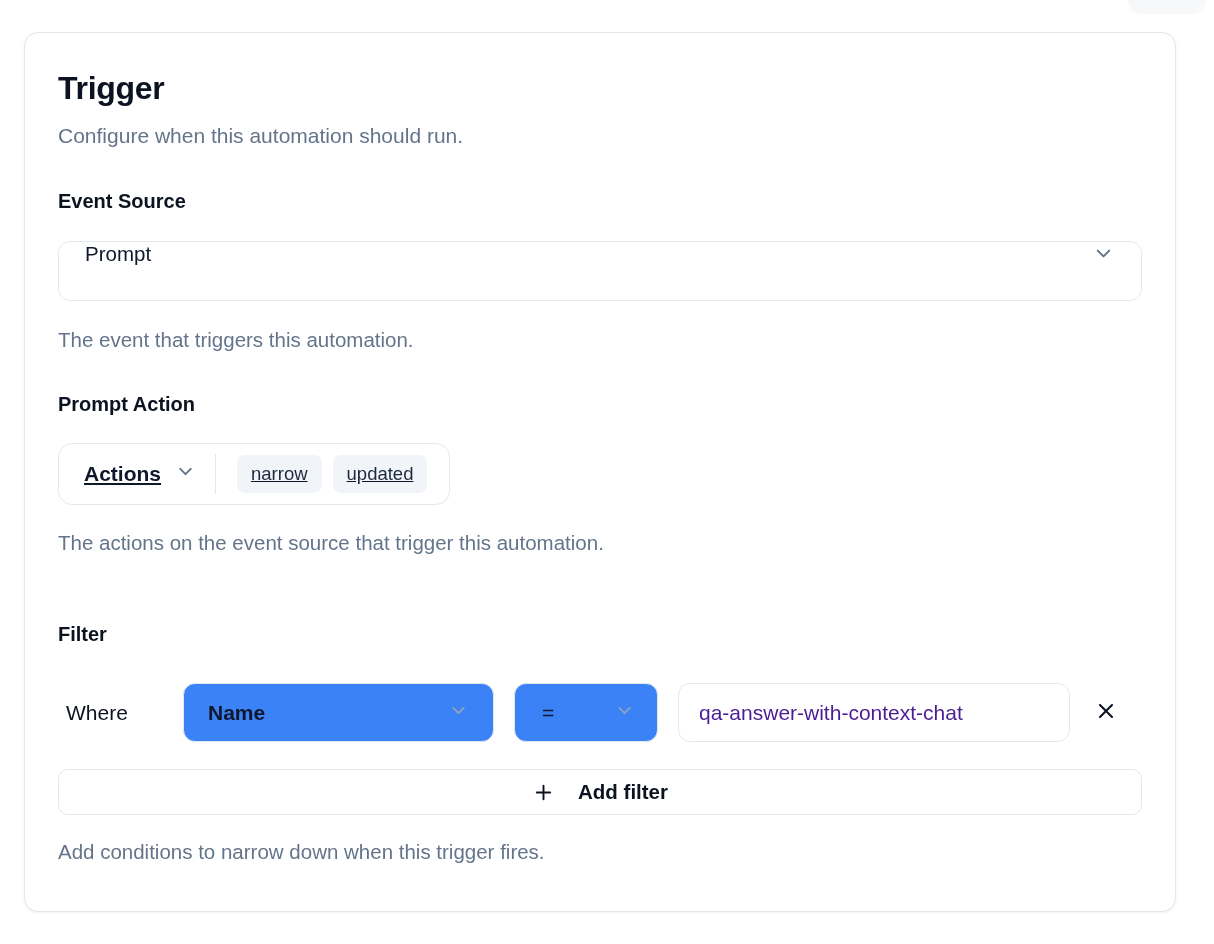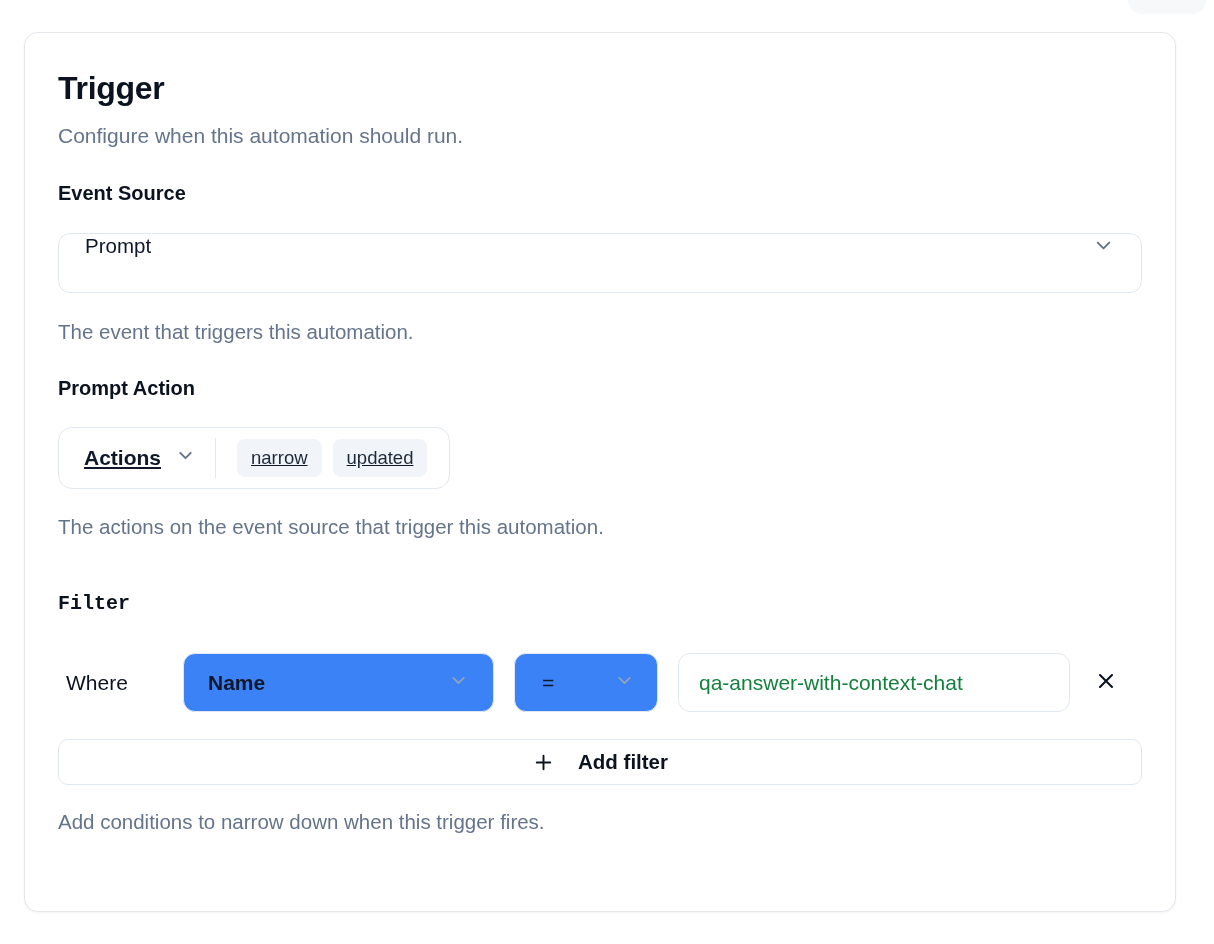--- a/index.html
+++ b/index.html
@@ -32,21 +32,21 @@
     font-size: 32px; line-height: 38px;
     font-weight: 700; letter-spacing: -0.3px;
     color: #0b1220;
   }
   .subtitle {
     margin-top: 16px;
     font-size: 21px; line-height: 26px;
     color: #64748b;
   }
   .section-label {
-    margin-top: 32px;
+    margin-top: 40px;
     font-size: 20px; line-height: 24px;
     font-weight: 600;
     color: #0b1220;
   }
   .help {
     font-size: 20.5px; line-height: 25px;
     color: #64748b;
   }
   
   .select-lg {
@@ -86,21 +86,21 @@
   .chip {
     background: #f1f5f9;
     color: #1e293b;
     border-radius: 8px;
     padding: 7px 14px;
     font-size: 18.5px; line-height: 24px;
     cursor: pointer;
   }
   .help-2 { margin-top: 25px; }
   
-  .filter-label { margin-top: 53px; font-family: Liberation Mono, monospace; }
+  .filter-label { margin-top: 67px; }
   .filter-row {
     margin-top: 37px;
     display: flex; align-items: center;
     height: 59px;
   }
   .where {
     margin-left: 8px;
     width: 117px;
     font-size: 21px;
     color: #0b1220;
@@ -119,21 +119,21 @@
   .field-select { width: 311px; padding: 0 24px; }
   .op-select { width: 144px; padding: 0 22px 0 27px; margin-left: 20px; font-weight: 500; }
   .value-input {
     margin-left: 20px;
     width: 392px; height: 59px;
     border: 1px solid #e2e8f0;
     border-radius: 12px;
     padding: 0 20px;
     font-size: 21px;
     font-family: "Liberation Sans", "DejaVu Sans", sans-serif;
-    color: #15803d;
+    color: #4c1d95;
     outline: none;
     flex-shrink: 0;
   }
   .remove-btn {
     margin-left: 21px;
     width: 30px; height: 30px;
     display: flex; align-items: center; justify-content: center;
     background: none; border: none; cursor: pointer;
     flex-shrink: 0;
   }

